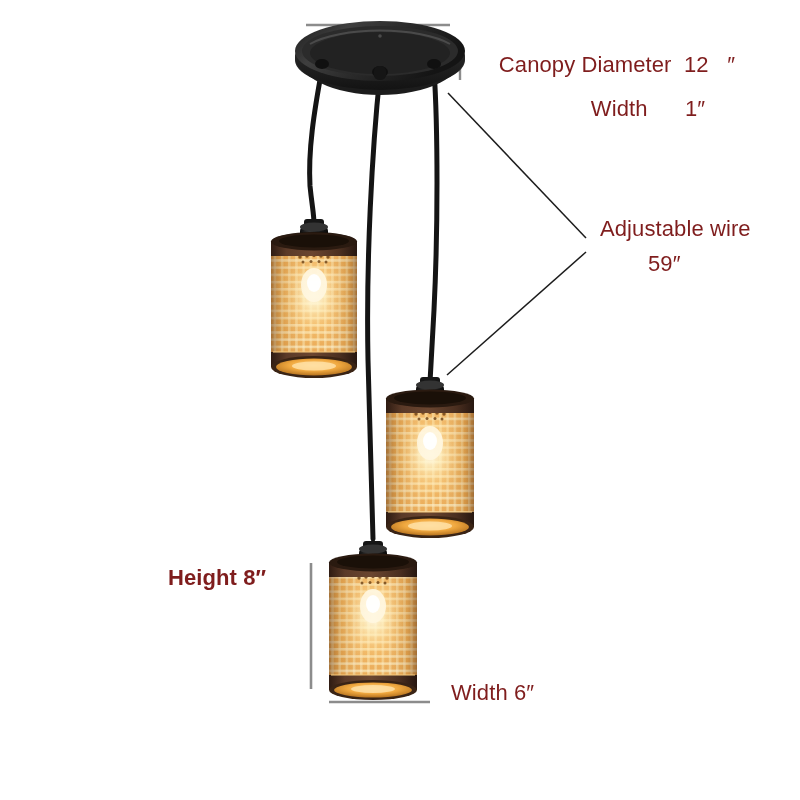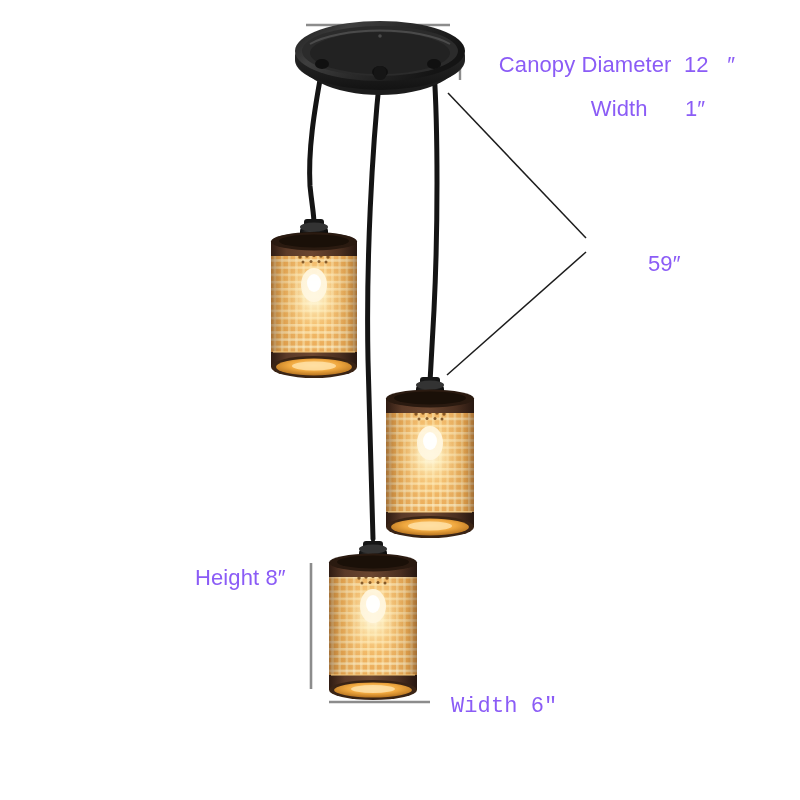--- a/index.html
+++ b/index.html
@@ -12,21 +12,21 @@
   }
   #stage {
     position: relative;
     width: 800px;
     height: 800px;
     background: #ffffff;
     overflow: hidden;
   }
   .label {
     position: absolute;
-    color: #8b5cf6;
+    color: #7f1d1d;
     font-family: "Liberation Sans", sans-serif;
     font-size: 22px;
     font-weight: 400;
     white-space: pre;
     letter-spacing: 0.1px;
   }
   .label .inch {
     font-size: 22px;
   }
   #svg-layer {
@@ -286,20 +286,21 @@
   </svg>
 
   <div class="label" style="left:474px; top:26px;">
     <span>Canopy Diameter</span><span>&nbsp;&nbsp;</span><span>12</span><span>&nbsp;&nbsp;&nbsp;</span><span class="inch">″</span>
   </div>
 
   <div class="label" style="left:566px; top:70px;">
     <span>Width</span><span>&nbsp;&nbsp;&nbsp;&nbsp;&nbsp;&nbsp;</span><span>1″</span>
   </div>
 
+  <div class="label" style="left:600px; top:216px;">Adjustable wire</div>
 
   <div class="label" style="left:600px; top:251px;margin-left:48px;">59″</div>
 
-  <div class="label" style="left:195px; top:565px;">Height 8″</div>
-
-  <div class="label" style="left:451px; top:694px;font-family:Liberation Mono, monospace;">Width 6″</div>
+  <div class="label" style="left:168px; top:565px;font-weight:bold;">Height 8″</div>
+
+  <div class="label" style="left:451px; top:680px;">Width 6″</div>
 
 </div>
 
 </body></html>

